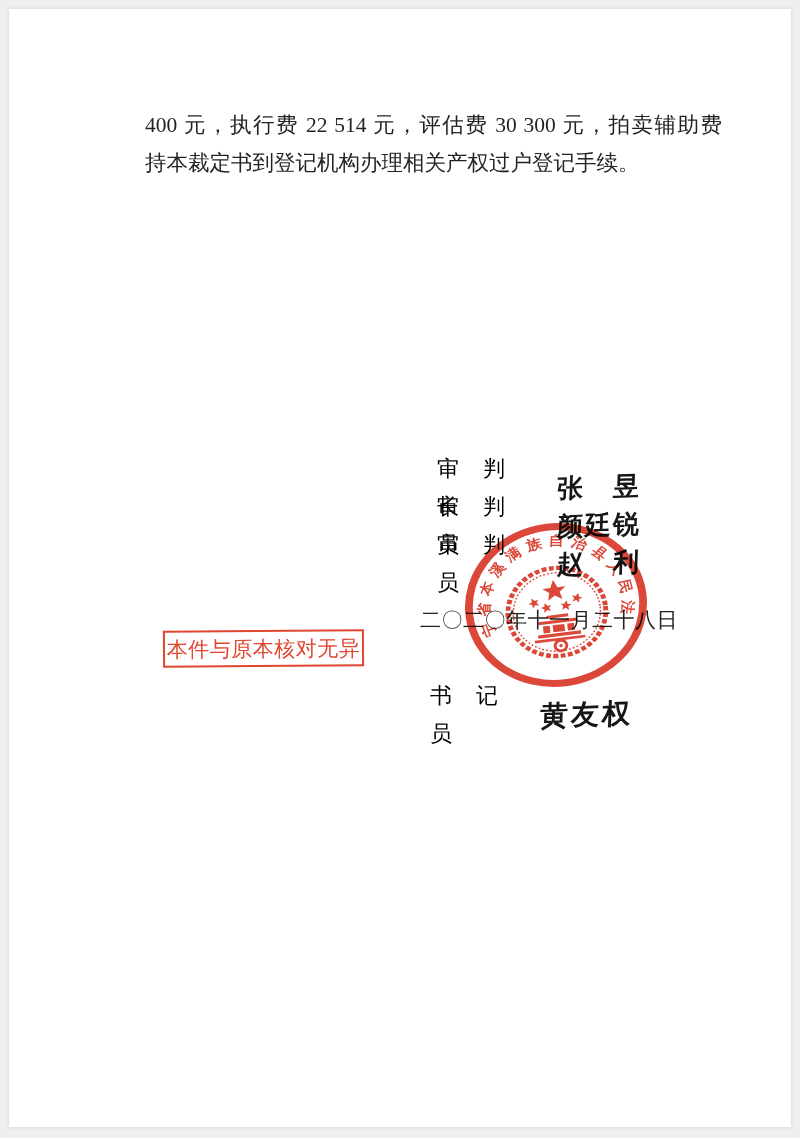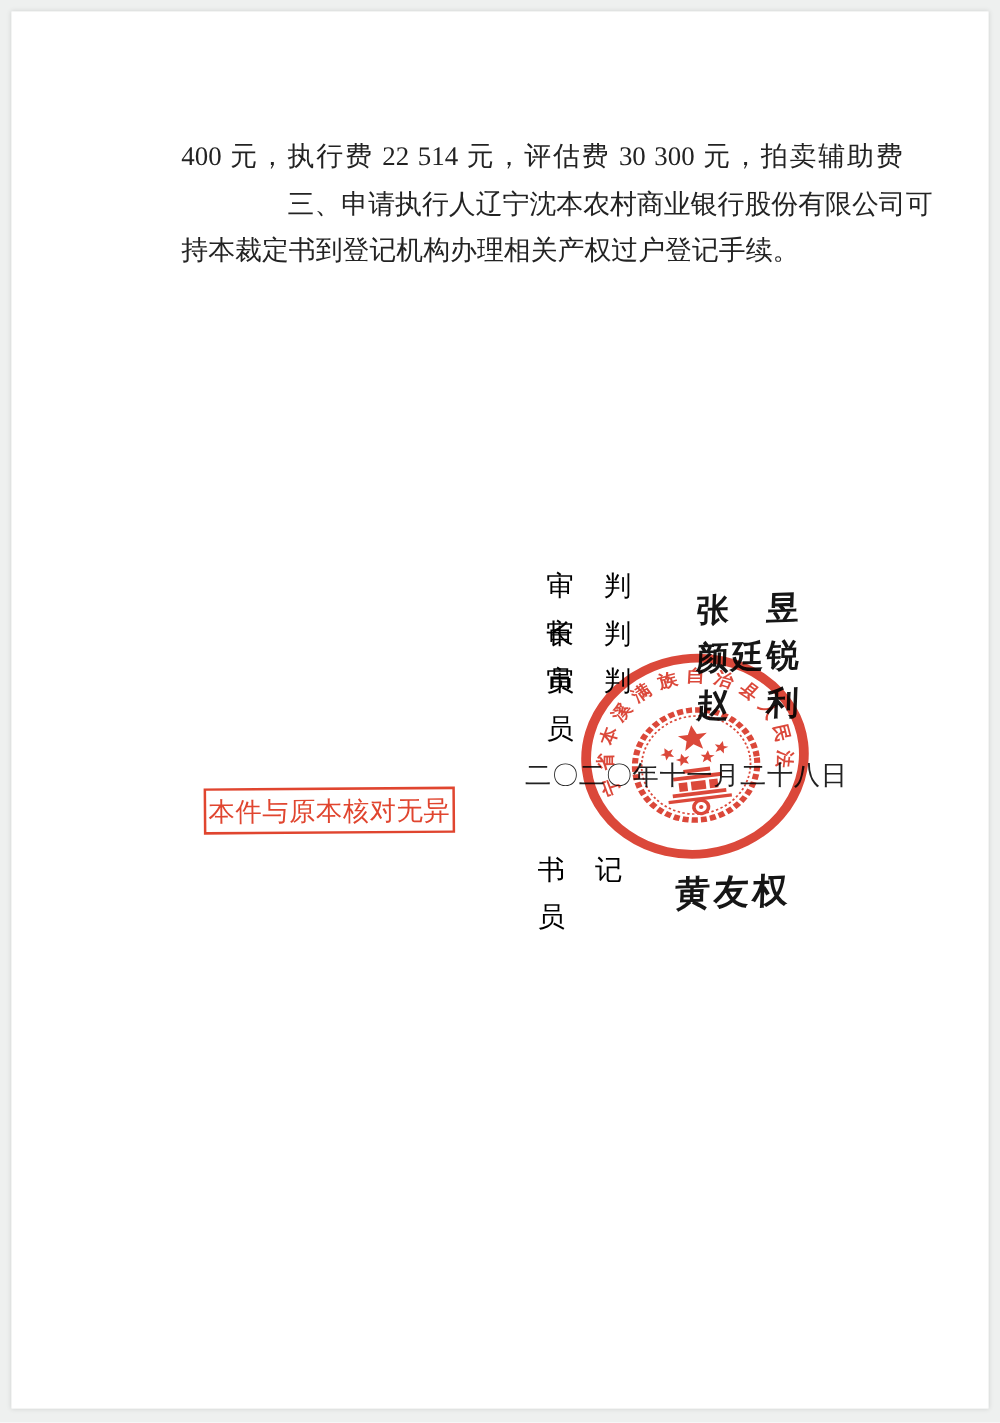--- a/index.html
+++ b/index.html
@@ -66,21 +66,20 @@
   }
   .seal-wrap svg{display:block;width:196px;height:176px;}
 </style>
 </head>
 <body>
 
 <div class="sheet">
 
   <div class="doc-body">
     <div class="tline">400 元，执行费 22 514 元，评估费 30 300 元，拍卖辅助费</div>
-    <div class="tline indent">三、申请执行人辽宁沈本农村商业银行股份有限公司可</div>
     <div class="tline last">持本裁定书到登记机构办理相关产权过户登记手续。</div>
   </div>
 
   <div class="sigrow" id="sig-row-1">
     <span class="lbl">审　判　长</span><span class="name">张　昱</span>
   </div>
   <div class="sigrow" id="sig-row-2">
     <span class="lbl">审　判　员</span><span class="name">颜廷锐</span>
   </div>
   <div class="sigrow" id="sig-row-3">

